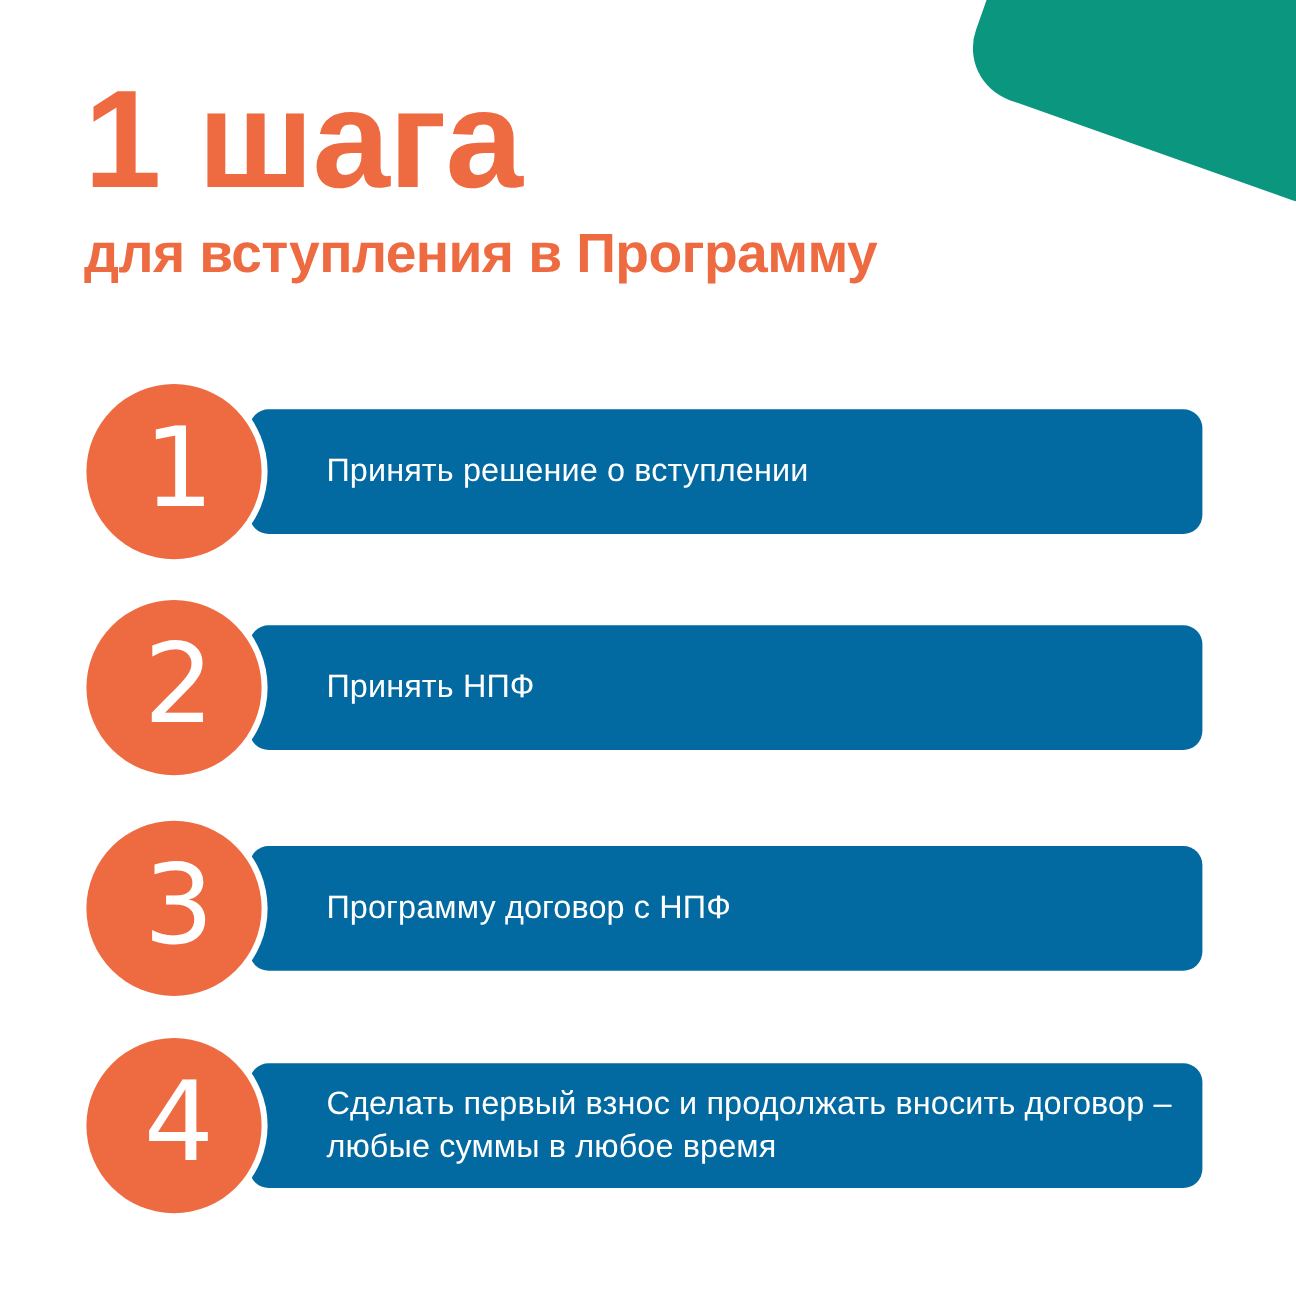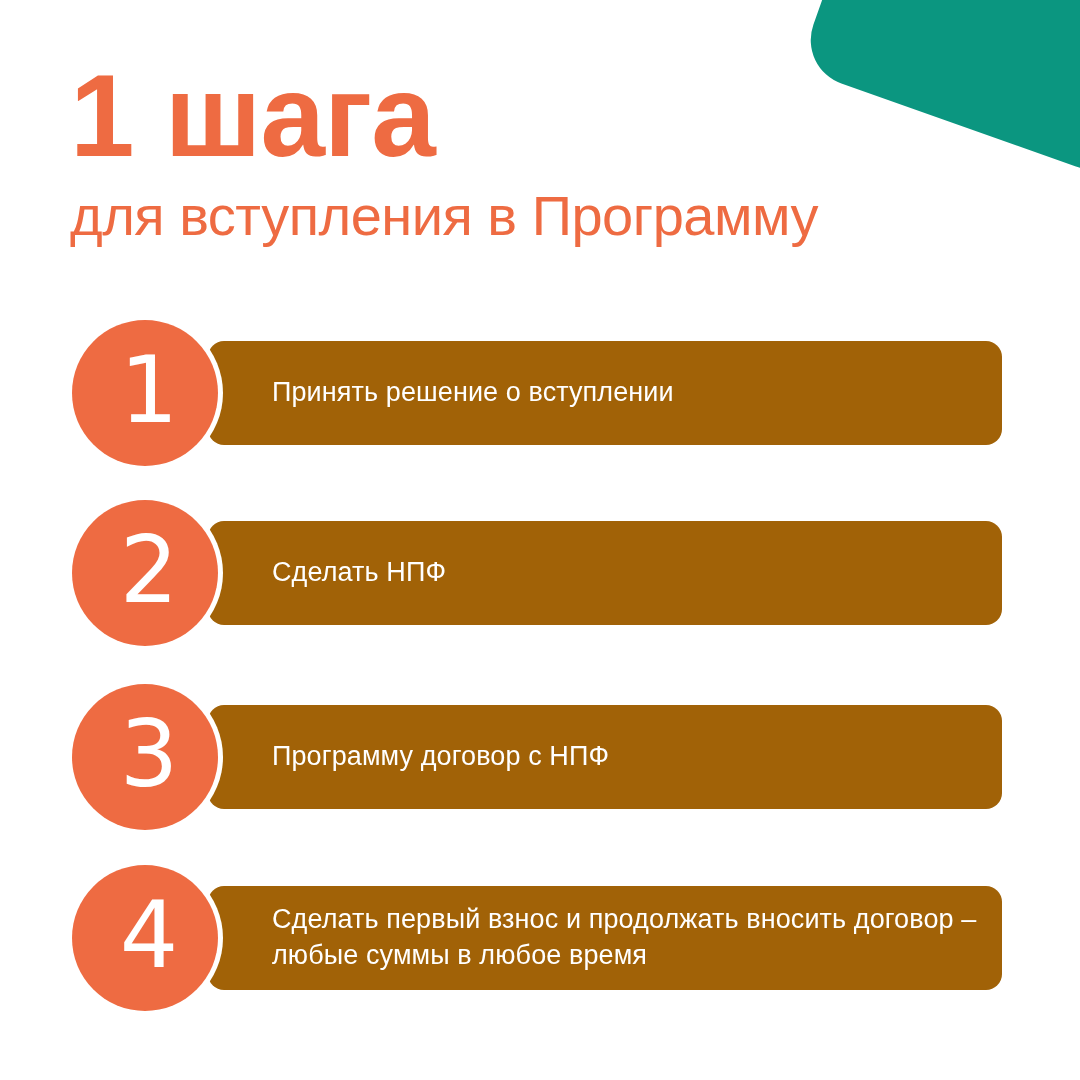--- a/index.html
+++ b/index.html
@@ -43,22 +43,22 @@
     color: #EE6B42;
     font-size: 116px;
     font-weight: bold;
     line-height: 1.0;
     letter-spacing: -1px;
     margin: 0;
     white-space: nowrap;
   }
   .title-sub {
     color: #EE6B42;
-    font-size: 56px;
-    font-weight: normal;
+    font-size: 46px;
+    font-weight: bold;
     line-height: 1.0;
     letter-spacing: -0.5px;
     margin: 14px 0 0 0;
     white-space: nowrap;
   }
 
   
   .steps {
     position: absolute;
     left: 0;
@@ -78,21 +78,21 @@
   .step-3 { top: 684px; }
   .step-4 { top: 865px; }
 
   
   .step-bar {
     position: absolute;
     left: 136px;
     top: 21px;
     width: 794px;
     height: 104px;
-    background: #a16207;
+    background: #0369a1;
     border-radius: 16px;
     box-sizing: border-box;
     display: flex;
     align-items: center;
   }
 
   .step-text {
     color: #ffffff;
     font-size: 27px;
     font-weight: normal;
@@ -147,21 +147,21 @@
       <div class="step-bar">
         <p class="step-text">Принять решение о вступлении</p>
       </div>
       <div class="step-circle">
         <span class="step-number">1</span>
       </div>
     </div>
 
     <div class="step step-2">
       <div class="step-bar">
-        <p class="step-text">Сделать НПФ</p>
+        <p class="step-text">Принять НПФ</p>
       </div>
       <div class="step-circle">
         <span class="step-number">2</span>
       </div>
     </div>
 
     <div class="step step-3">
       <div class="step-bar">
         <p class="step-text">Программу договор с НПФ</p>
       </div>

